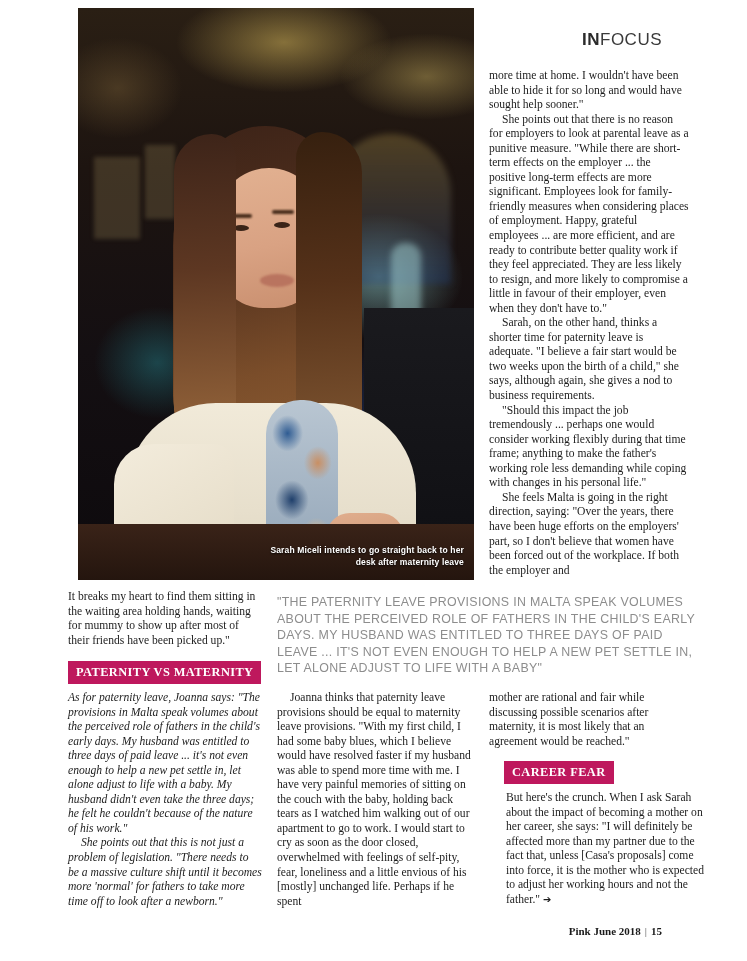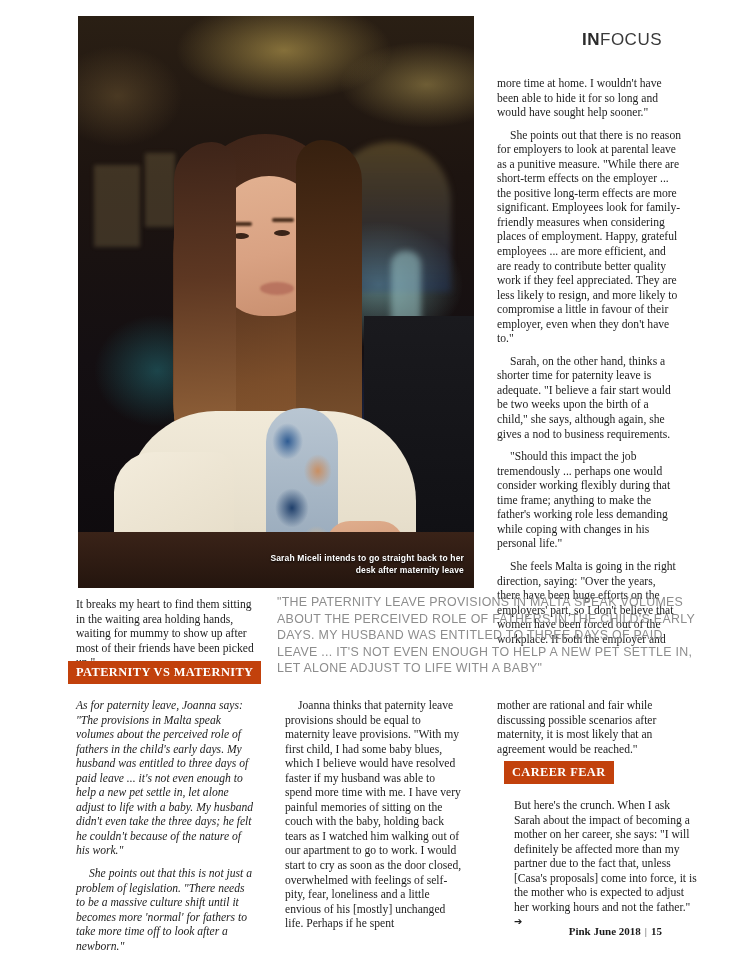--- a/index.html
+++ b/index.html
@@ -33,21 +33,21 @@
   }
   .masthead .mh-focus {
     font-weight: normal;
     color: #3a3a3a;
   }
 
   
   .photo {
     position: absolute;
     left: 78px;
-    top: 16px;
+    top: 8px;
     width: 396px;
     height: 572px;
     overflow: hidden;
     background: #120a0c;
   }
   .photo-bg {
     position: absolute;
     inset: 0;
     background:
       radial-gradient(ellipse 120px 90px at 76% 47%, rgba(150,220,220,0.50), rgba(150,220,220,0) 70%),
@@ -229,21 +229,21 @@
   
   .col {
     position: absolute;
     font-family: "Liberation Serif", serif;
     font-size: 11.6px;
     line-height: 14.55px;
     color: #1c1c1c;
     text-align: left;
   }
   .col p {
-    margin: 8px;
+    margin: 0;
   }
   .col p.indent {
     text-indent: 13px;
   }
 
   
   .col-right-top {
     left: 489px;
     top: 69px;
     width: 200px;
@@ -260,21 +260,21 @@
     line-height: 16.6px;
     letter-spacing: 0.3px;
     color: #8d8d8d;
     text-transform: uppercase;
   }
 
   
   .banner {
     position: absolute;
     display: inline-block;
-    background: #c2410c;
+    background: #be185d;
     color: #ffffff;
     font-family: "Liberation Serif", serif;
     font-weight: bold;
     font-size: 12.4px;
     letter-spacing: 0.4px;
     padding: 4px 8px 4px 8px;
     white-space: nowrap;
   }
   .banner-paternity { left: 68px; top: 661px; }
   .banner-career { left: 504px; top: 761px; }

